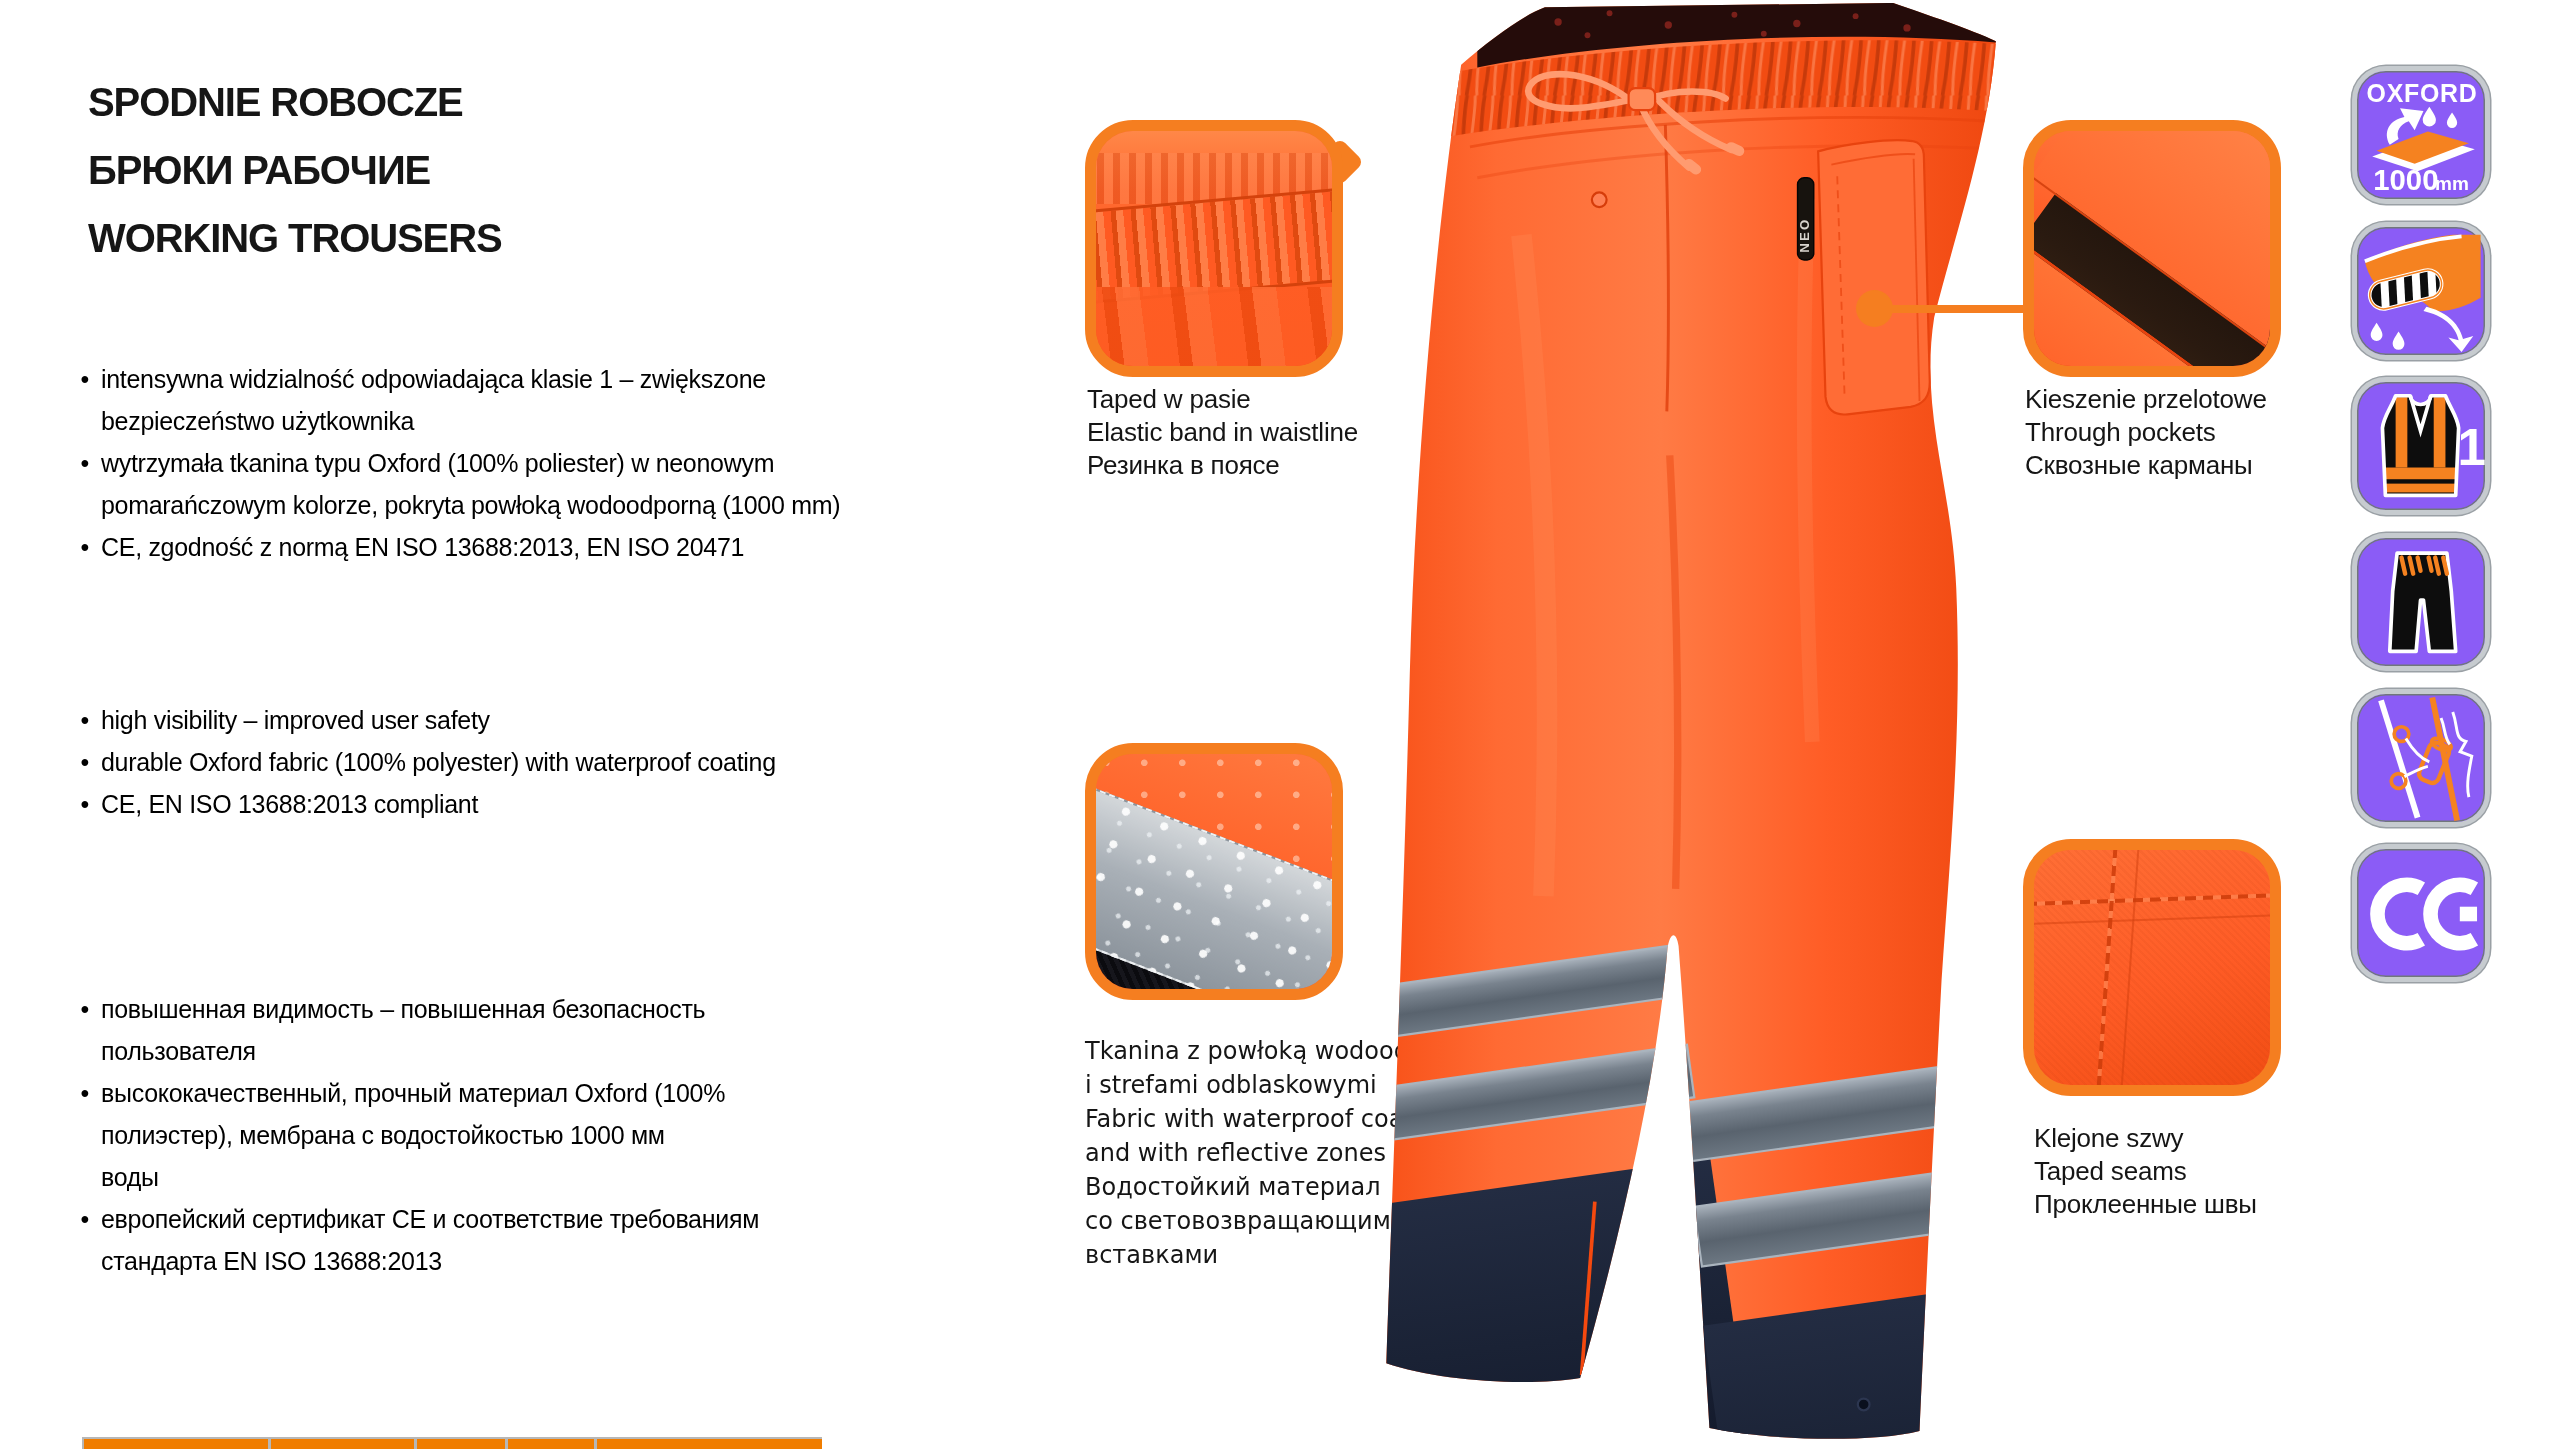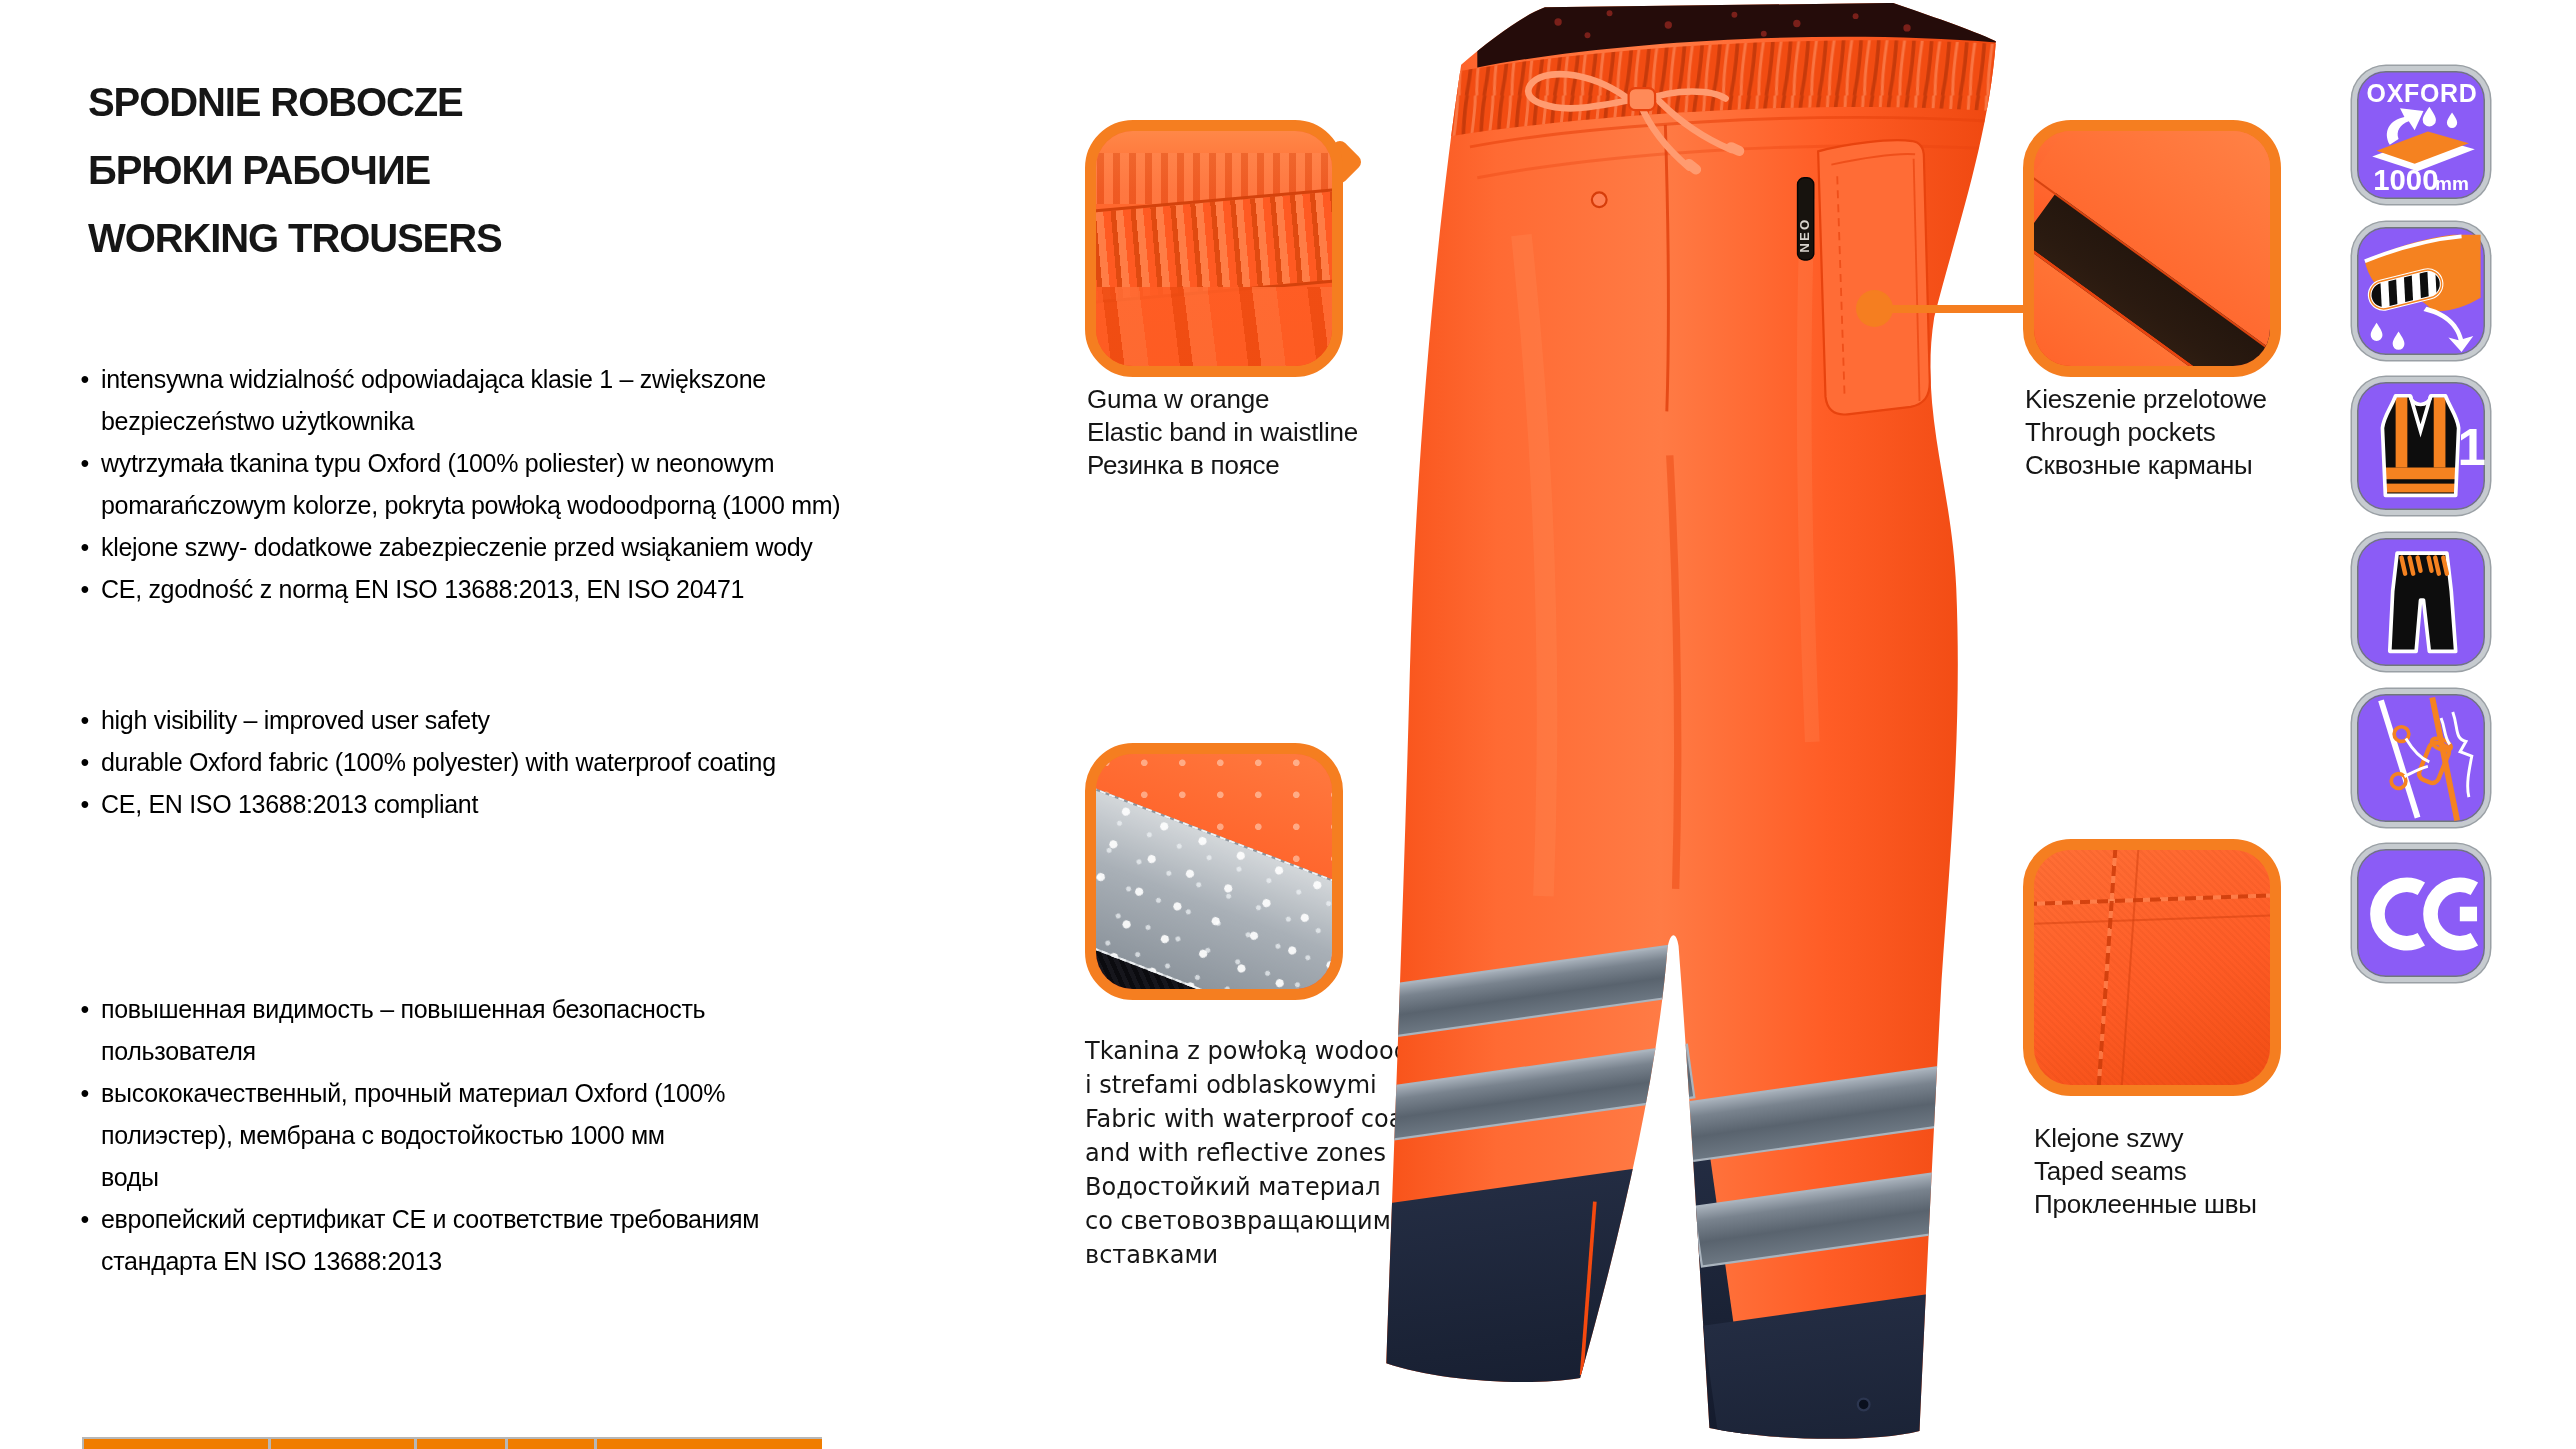--- a/index.html
+++ b/index.html
@@ -102,21 +102,20 @@
   <div>SPODNIE ROBOCZE</div>
   <div>БРЮКИ РАБОЧИЕ</div>
   <div>WORKING TROUSERS</div>
 </div>
 
 <div class="feat" id="feat-pl">
   <div class="ln b">intensywna widzialność odpowiadająca klasie 1 – zwiększone</div>
   <div class="ln">bezpieczeństwo użytkownika</div>
   <div class="ln b">wytrzymała tkanina typu Oxford (100% poliester) w neonowym</div>
   <div class="ln">pomarańczowym kolorze, pokryta powłoką wodoodporną (1000 mm)</div>
-  <div class="ln b">klejone szwy- dodatkowe zabezpieczenie przed wsiąkaniem wody</div>
   <div class="ln b">CE, zgodność z normą EN ISO 13688:2013, EN ISO 20471</div>
 </div>
 
 <div class="feat" id="feat-en">
   <div class="ln b">high visibility – improved user safety</div>
   <div class="ln b">durable Oxford fabric (100% polyester) with waterproof coating</div>
   <div class="ln b">CE, EN ISO 13688:2013 compliant</div>
 </div>
 
 <div class="feat" id="feat-ru">
@@ -241,21 +240,21 @@
 </svg>
 
 <div class="tail" style="left:1323px;top:145px;"></div>
 <div class="co" id="co-waist" style="left:1085px;top:120px;">
   <div class="layer wb-base"></div>
   <div class="layer wb-gathers"></div>
   <div class="layer wb-band"></div>
   <div class="layer wb-folds"></div>
 </div>
 <div class="cap" style="left:1087px;top:383px;">
-  <div>Guma w orange</div>
+  <div>Taped w pasie</div>
   <div>Elastic band in waistline</div>
   <div>Резинка в поясе</div>
 </div>
 
 <div class="co" id="co-fabric" style="left:1085px;top:743px;">
   <div class="layer fb-orange" style="inset:0;"></div>
   <div class="layer fb-black"></div>
   <div class="layer fb-gray"></div>
 </div>
 <div class="cap cap-rounded" style="left:1085px;top:1034px;">

